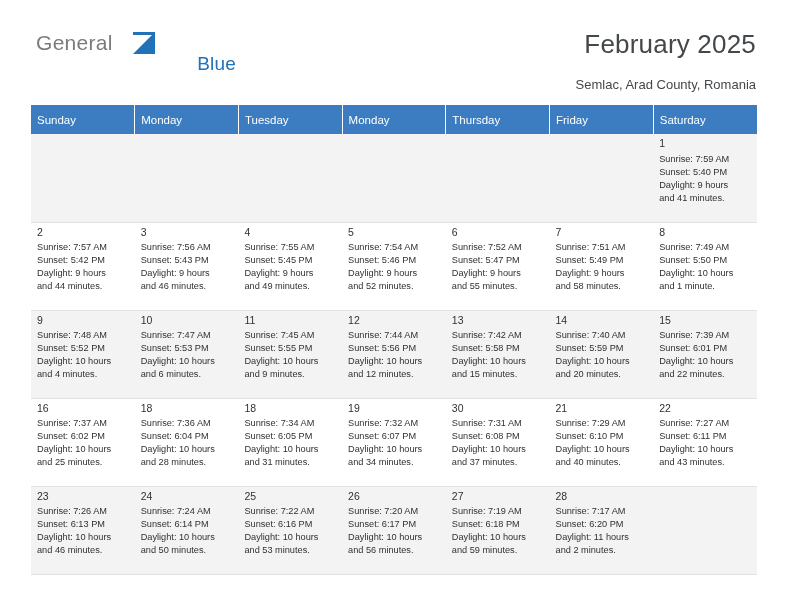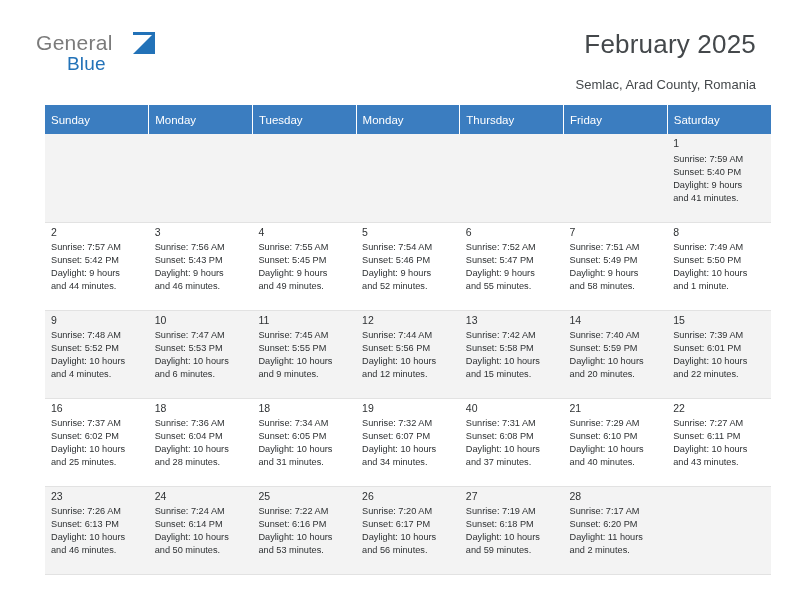--- a/index.html
+++ b/index.html
@@ -42,20 +42,21 @@
     letter-spacing: 0.3px;
     font-family: "Liberation Sans", sans-serif;
   }
   .logo-blue {
     display: block;
     font-size: 19px;
     color: #2272b8;
     margin-top: 1px;
     margin-left: 31px;
     letter-spacing: 0.2px;
+    text-align: right;
   }
   .logo-mark {
     position: absolute;
     left: 97px;
     top: 0px;
     width: 0;
     height: 0;
     border-left: 22px solid transparent;
     border-bottom: 22px solid #2272b8;
   }
@@ -78,21 +79,21 @@
   .subtitle {
     position: absolute;
     right: 3px;
     top: 77px;
     font-size: 13px;
     color: #44484b;
   }
   
   .calendar {
     position: absolute;
-    left: 45px;
+    left: 31px;
     top: 105px;
     width: 726px;
     border-collapse: collapse;
     table-layout: fixed;
   }
   .calendar th {
     background: #3b7dc0;
     color: #ffffff;
     font-size: 11.5px;
     font-weight: normal;
@@ -292,21 +293,21 @@
             <span class="info">and 31 minutes.</span>
           </td>
           <td>
             <span class="daynum">19</span>
             <span class="info">Sunrise: 7:32 AM</span>
             <span class="info">Sunset: 6:07 PM</span>
             <span class="info">Daylight: 10 hours</span>
             <span class="info">and 34 minutes.</span>
           </td>
           <td>
-            <span class="daynum">40</span>
+            <span class="daynum">30</span>
             <span class="info">Sunrise: 7:31 AM</span>
             <span class="info">Sunset: 6:08 PM</span>
             <span class="info">Daylight: 10 hours</span>
             <span class="info">and 37 minutes.</span>
           </td>
           <td>
             <span class="daynum">21</span>
             <span class="info">Sunrise: 7:29 AM</span>
             <span class="info">Sunset: 6:10 PM</span>
             <span class="info">Daylight: 10 hours</span>

